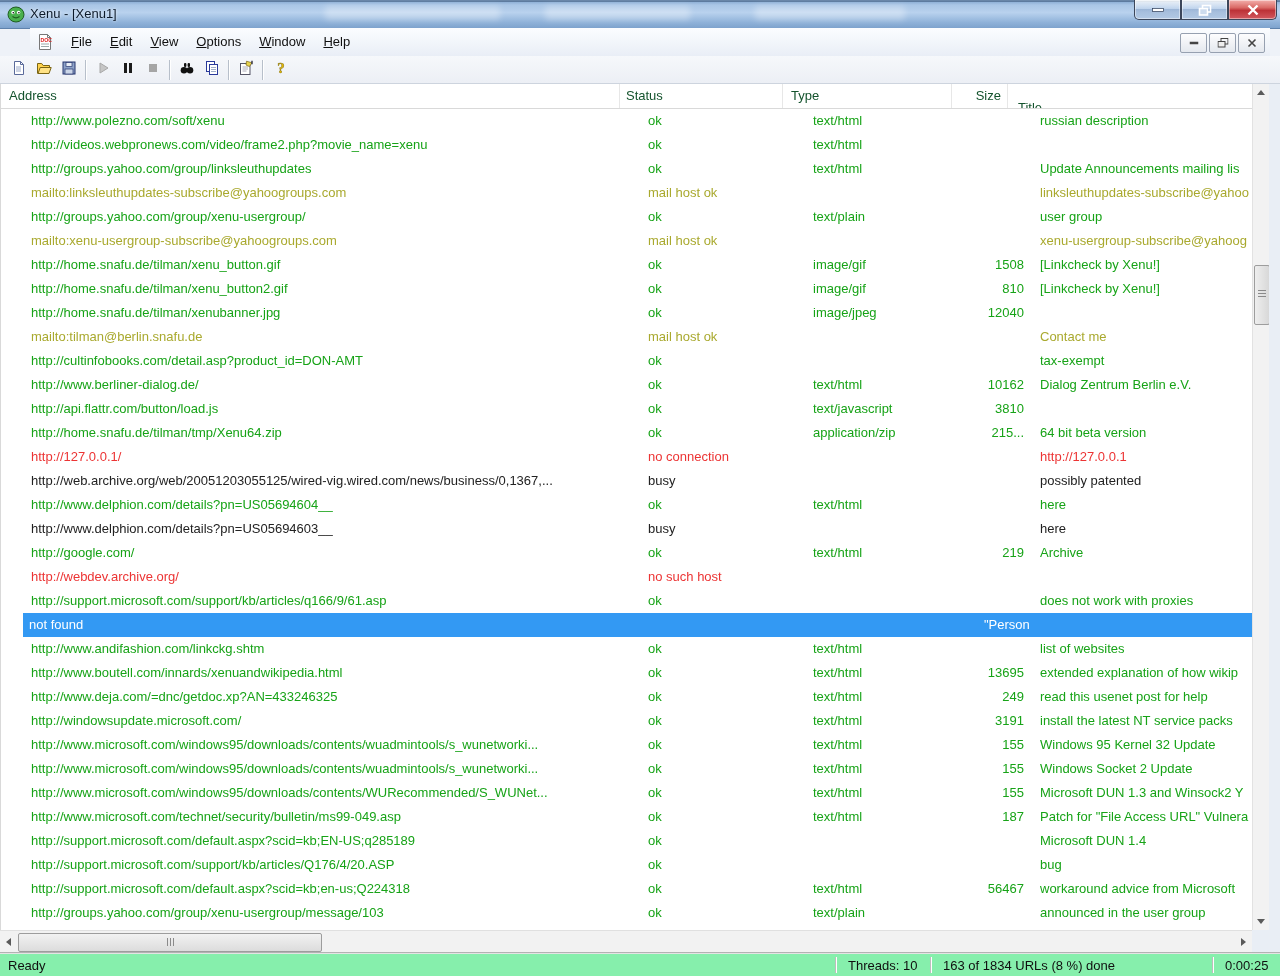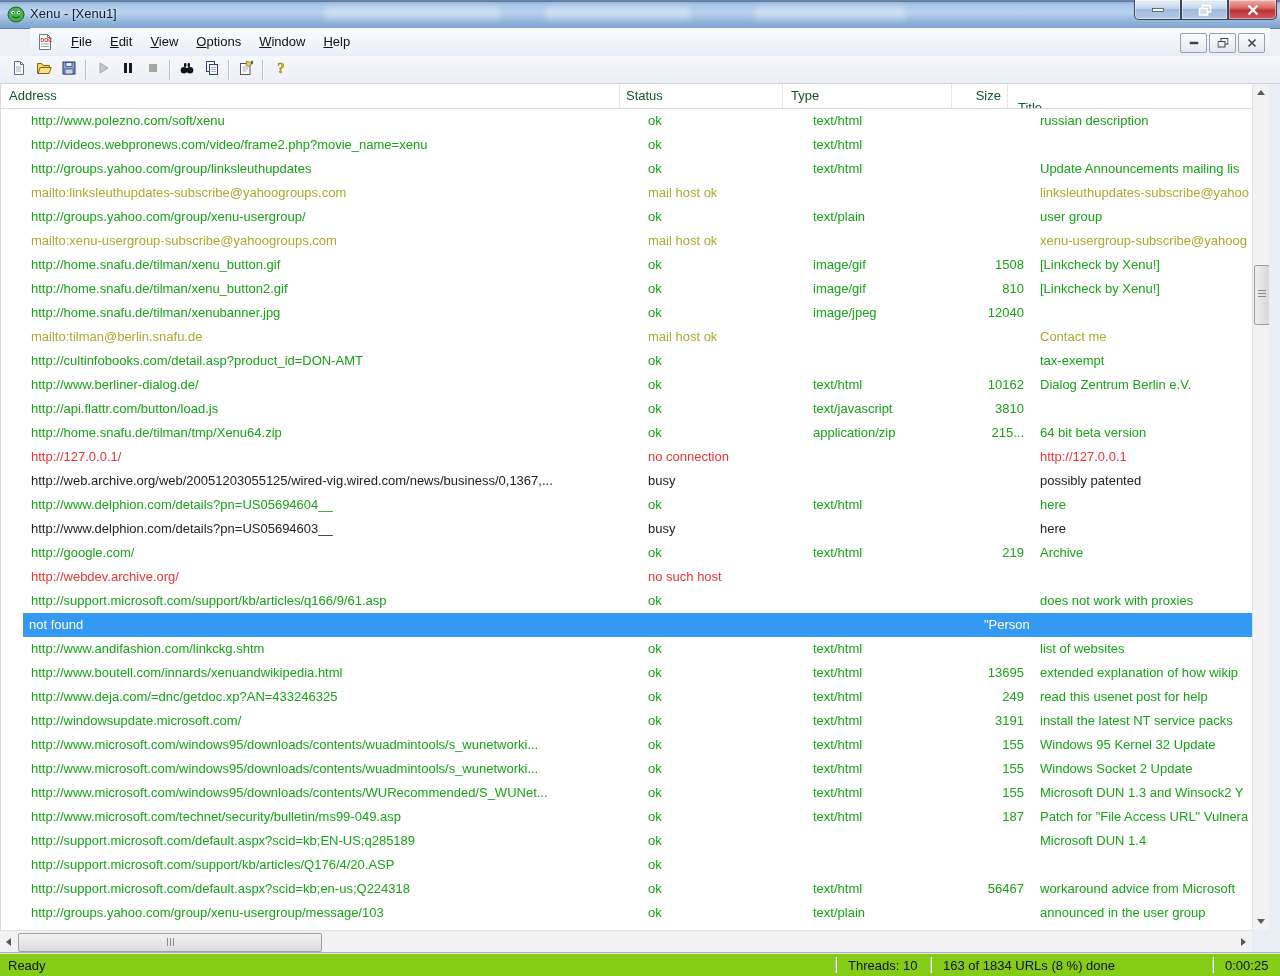--- a/index.html
+++ b/index.html
@@ -89,21 +89,21 @@
   .rt-arrow{right:6px;top:7px;border-top:4px solid transparent;border-bottom:4px solid transparent;border-left:5px solid #5a5a5a;}
   .hthumb{position:absolute;left:18px;top:2px;width:302px;height:17px;background:linear-gradient(to bottom,#f2f2f2,#dcdcdc);
     border:1px solid #9d9d9d;border-radius:2px;}
   .hgrip{position:absolute;top:4px;left:50%;width:1px;height:8px;background:#8a8a8a;
     box-shadow:3px 0 0 #8a8a8a,-3px 0 0 #8a8a8a;}
   .hscroll-fill{position:absolute;top:930px;left:1252px;width:28px;height:22px;background:#e9eef5;}
 
   
   .divider{position:absolute;top:952px;left:0;width:1280px;height:2px;
     background:linear-gradient(to bottom,#9a9a9a,#fdfdfd);}
-  .statusbar{position:absolute;top:954px;left:0;width:1280px;height:22px;background:#84cc16;
+  .statusbar{position:absolute;top:954px;left:0;width:1280px;height:22px;background:#86efac;
     display:flex;align-items:center;font-size:13px;color:#101010;}
   .sb-ready{flex:1;padding-left:8px;}
   .sb-sep{width:1px;height:16px;background:#bdbdbd;box-shadow:1px 0 0 #fff;}
   .sb-threads{width:94px;padding-left:12px;box-sizing:border-box;white-space:pre;}
   .sb-progress{width:281px;padding-left:12px;box-sizing:border-box;white-space:pre;}
   .sb-time{width:67px;padding-left:12px;box-sizing:border-box;white-space:pre;}
 </style>
 </head>
 <body>
 
@@ -468,20 +468,21 @@
         <div class="cell c-status">ok</div>
         <div class="cell c-type"></div>
         <div class="cell c-size"></div>
         <div class="cell c-title">Microsoft DUN 1.4</div>
       </div>
       <div class="row st-ok">
         <div class="cell c-address">http://support.microsoft.com/support/kb/articles/Q176/4/20.ASP</div>
         <div class="cell c-status">ok</div>
         <div class="cell c-type"></div>
         <div class="cell c-size"></div>
+        <div class="cell c-title">bug</div>
       </div>
       <div class="row st-ok">
         <div class="cell c-address">http://support.microsoft.com/default.aspx?scid=kb;en-us;Q224318</div>
         <div class="cell c-status">ok</div>
         <div class="cell c-type">text/html</div>
         <div class="cell c-size">56467</div>
         <div class="cell c-title">workaround advice from Microsoft</div>
       </div>
       <div class="row st-ok">
         <div class="cell c-address">http://groups.yahoo.com/group/xenu-usergroup/message/103</div>

